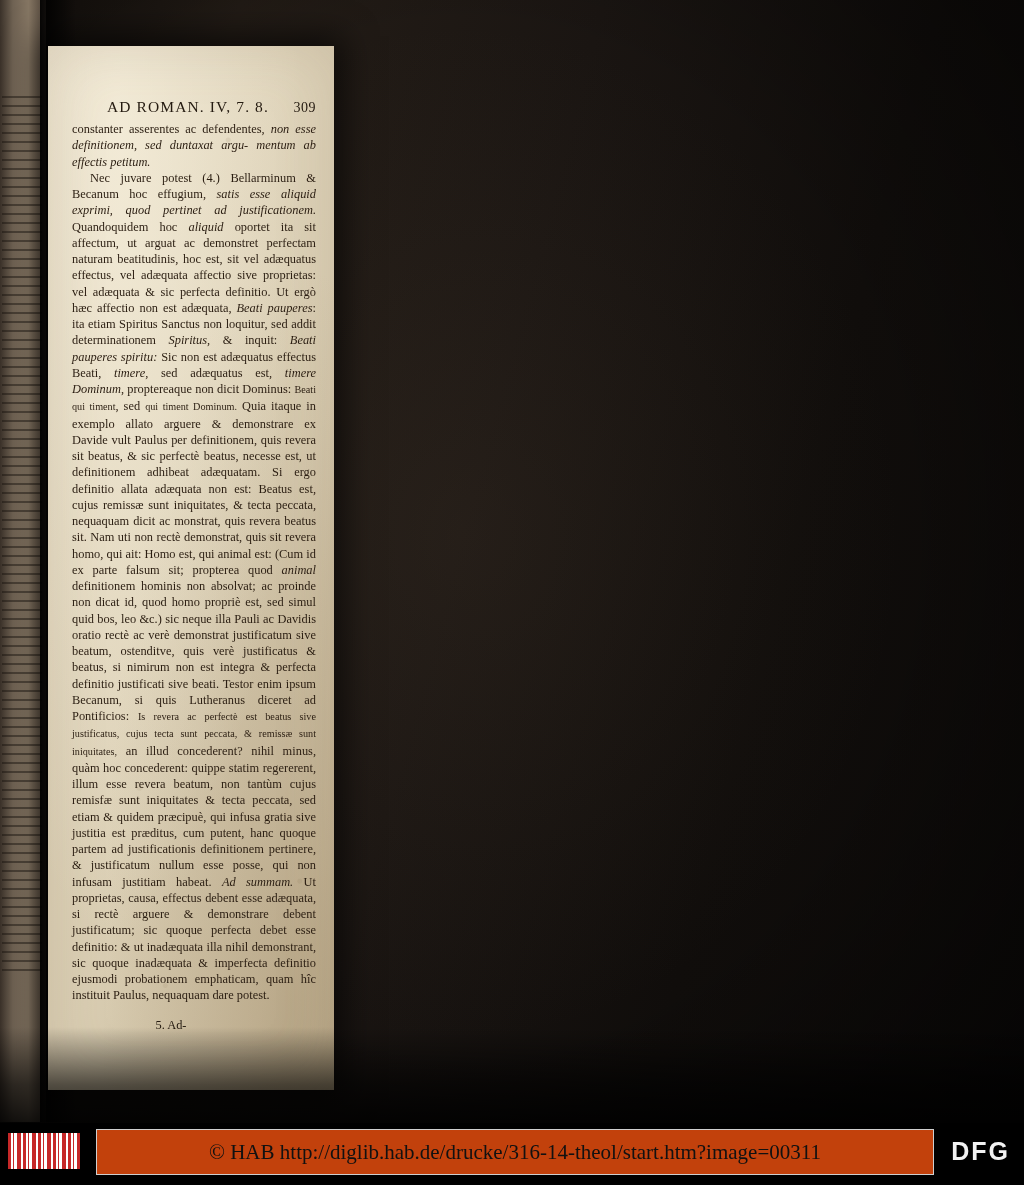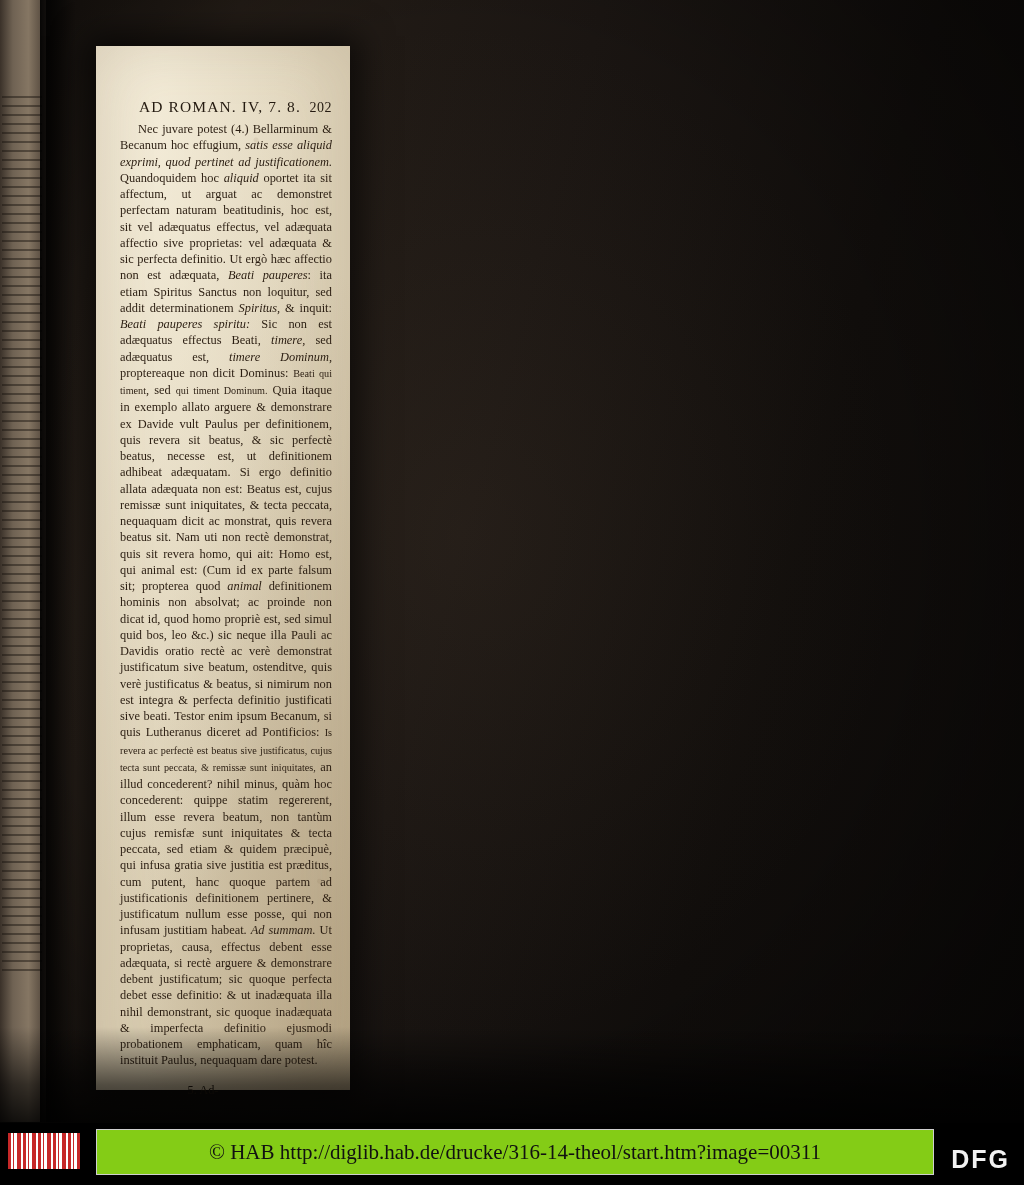--- a/index.html
+++ b/index.html
@@ -61,24 +61,23 @@
   }
 
   
   .gutter-page, .gutter-text, .spine-shadow { z-index: 2; }
 
   
   .book-page {
     position: absolute;
     left: 48px;
     top: 46px;
-    width: 254px;
+    width: 286px;
     height: 1044px;
     z-index: 3;
-    margin-left: 48px;
   }
   .book-page .surface {
     position: absolute;
     inset: 0;
     background:
       radial-gradient(ellipse at 25% 8%, rgba(252,246,228,0.6) 0%, rgba(252,246,228,0) 60%),
       radial-gradient(ellipse at 85% 92%, rgba(150,128,96,0.35) 0%, rgba(150,128,96,0) 55%),
       linear-gradient(112deg, #e6dcc6 0%, #e0d5bc 30%, #d9cdb2 60%, #cec0a2 85%, #c3b494 100%);
     box-shadow: 0 0 30px 10px rgba(0,0,0,0.6), inset 0 0 60px rgba(120,100,70,0.18);
   }
@@ -153,21 +152,21 @@
     height: 62px;
     background: #000;
     z-index: 6;
   }
   .credit-box {
     position: absolute;
     left: 96px;
     top: 6px;
     width: 836px;
     height: 44px;
-    background: #84cc16;
+    background: #c2410c;
     border: 1px solid #cfcfcf;
     display: flex;
     align-items: center;
     justify-content: center;
   }
   .credit-text {
     font-family: "Liberation Serif", serif;
     font-size: 21px;
     color: #111;
     white-space: nowrap;
@@ -183,21 +182,21 @@
         #c62828 0px, #c62828 3px,
         #ffffff 3px, #ffffff 5px,
         #c62828 5px, #c62828 6px,
         #ffffff 6px, #ffffff 9px,
         #c62828 9px, #c62828 13px,
         #ffffff 13px, #ffffff 15px);
   }
   .dfg {
     position: absolute;
     right: 14px;
-    top: 22px;
+    top: 14px;
     font-family: "Liberation Sans", sans-serif;
     font-size: 25px;
     font-weight: 700;
     letter-spacing: 2px;
     color: #f2f2f2;
   }
 
   
   .table-edge {
     position: absolute;
@@ -221,23 +220,24 @@
 <div class="spine-shadow"></div>
 
 <div class="book-page">
   <div class="surface"></div>
   <div class="foxing"></div>
 
   <div class="textblock">
 
     <div class="head-row">
       <div class="running-head">AD ROMAN. IV, 7. 8.</div>
-      <div class="page-number">202</div>
+      <div class="page-number">309</div>
     </div>
 
+    <p class="body"><span>constanter asserentes ac defendentes,</span><span class="it"> non esse definitionem, sed duntaxat argu-</span> <span class="it">mentum ab effectis petitum.</span></p>
 
     <p class="body indent"><span>Nec juvare potest (4.) Bellarminum &amp; Becanum hoc effugium, </span><span class="it">satis esse aliquid exprimi, quod pertinet ad justificationem.</span><span> Quandoquidem hoc </span><span class="it">aliquid</span><span> oportet ita sit affectum, ut arguat ac demonstret perfectam naturam beatitudinis, hoc est, sit vel adæquatus effectus, vel adæquata affectio sive proprietas: vel adæquata &amp; sic perfecta definitio. Ut ergò hæc affectio non est adæquata, </span><span class="it">Beati pauperes</span><span>: ita etiam Spiritus Sanctus non loquitur, sed addit determinationem </span><span class="it">Spiritus,</span><span> &amp; inquit: </span><span class="it">Beati pauperes spiritu:</span><span> Sic non est adæquatus effectus Beati, </span><span class="it">timere</span><span>, sed adæquatus est, </span><span class="it">timere Dominum</span><span>, proptereaque non dicit Dominus: </span><span class="small">Beati qui timent</span><span>, sed </span><span class="small">qui timent Dominum.</span><span> Quia itaque in exemplo allato arguere &amp; demonstrare ex Davide vult Paulus per definitionem, quis revera sit beatus, &amp; sic perfectè beatus, necesse est, ut definitionem adhibeat adæquatam. Si ergo definitio allata adæquata non est: Beatus est, cujus remissæ sunt iniquitates, &amp; tecta peccata, nequaquam dicit ac monstrat, quis revera beatus sit. Nam uti non rectè demonstrat, quis sit revera homo, qui ait: Homo est, qui animal est: (Cum id ex parte falsum sit; propterea quod </span><span class="it">animal</span><span> definitionem hominis non absolvat; ac proinde non dicat id, quod homo propriè est, sed simul quid bos, leo &amp;c.) sic neque illa Pauli ac Davidis oratio rectè ac verè demonstrat justificatum sive beatum, ostenditve, quis verè justificatus &amp; beatus, si nimirum non est integra &amp; perfecta definitio justificati sive beati. Testor enim ipsum Becanum, si quis Lutheranus diceret ad Pontificios: </span><span class="small">Is revera ac perfectè est beatus sive justificatus, cujus tecta sunt peccata, &amp; remissæ sunt iniquitates,</span><span> an illud concederent? nihil minus, quàm hoc concederent: quippe statim regererent, illum esse revera beatum, non tantùm cujus remisfæ sunt iniquitates &amp; tecta peccata, sed etiam &amp; quidem præcipuè, qui infusa gratia sive justitia est præditus, cum putent, hanc quoque partem ad justificationis definitionem pertinere, &amp; justificatum nullum esse posse, qui non infusam justitiam habeat. </span><span class="it">Ad summam.</span><span> Ut proprietas, causa, effectus debent esse adæquata, si rectè arguere &amp; demonstrare debent justificatum; sic quoque perfecta debet esse definitio: &amp; ut inadæquata illa nihil demonstrant, sic quoque inadæquata &amp; imperfecta definitio ejusmodi probationem emphaticam, quam hîc instituit Paulus, nequaquam dare potest.</span></p>
 
     <div class="catchword">5. Ad-</div>
   </div>
 </div>
 
 <div class="table-edge"></div>
 
 <div class="credit-bar">

